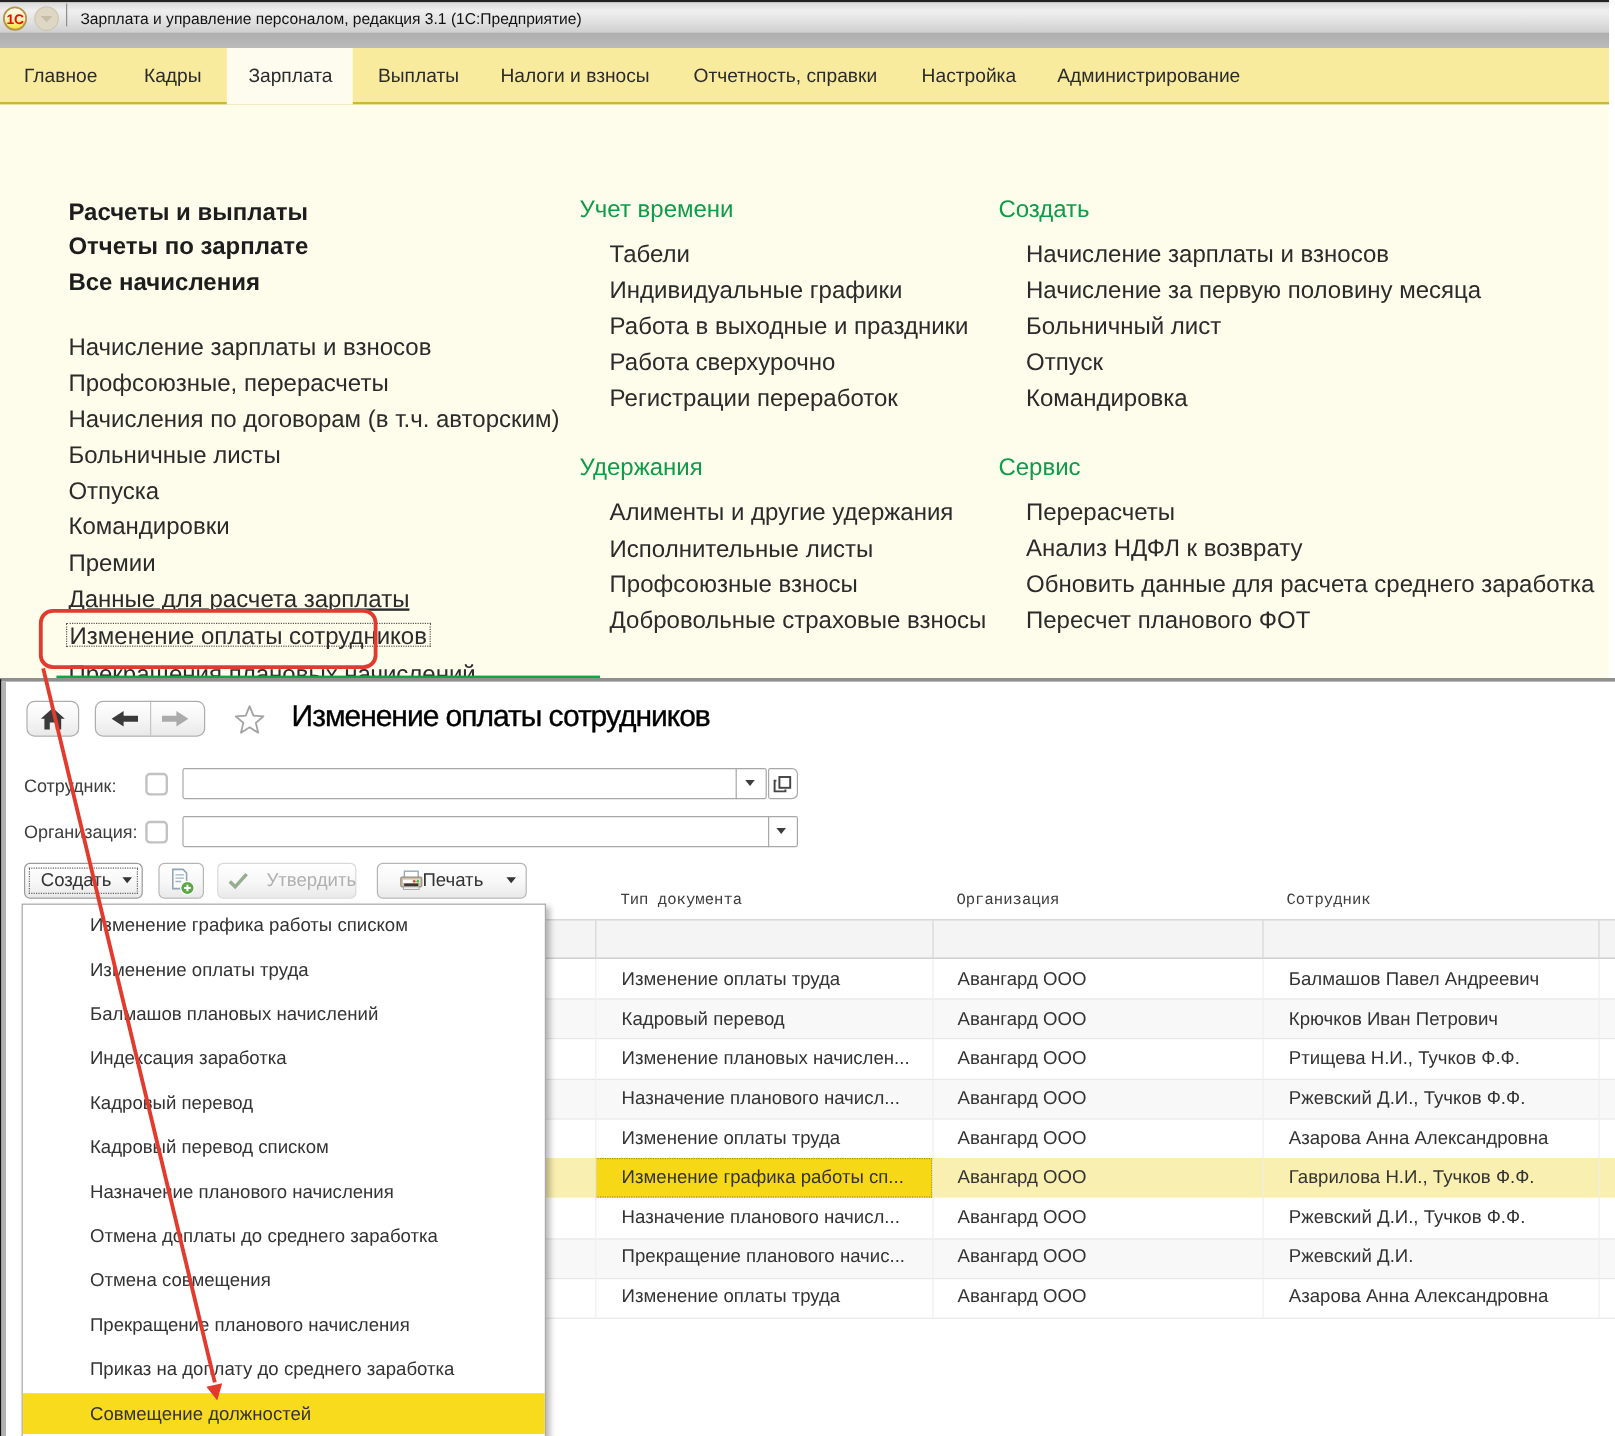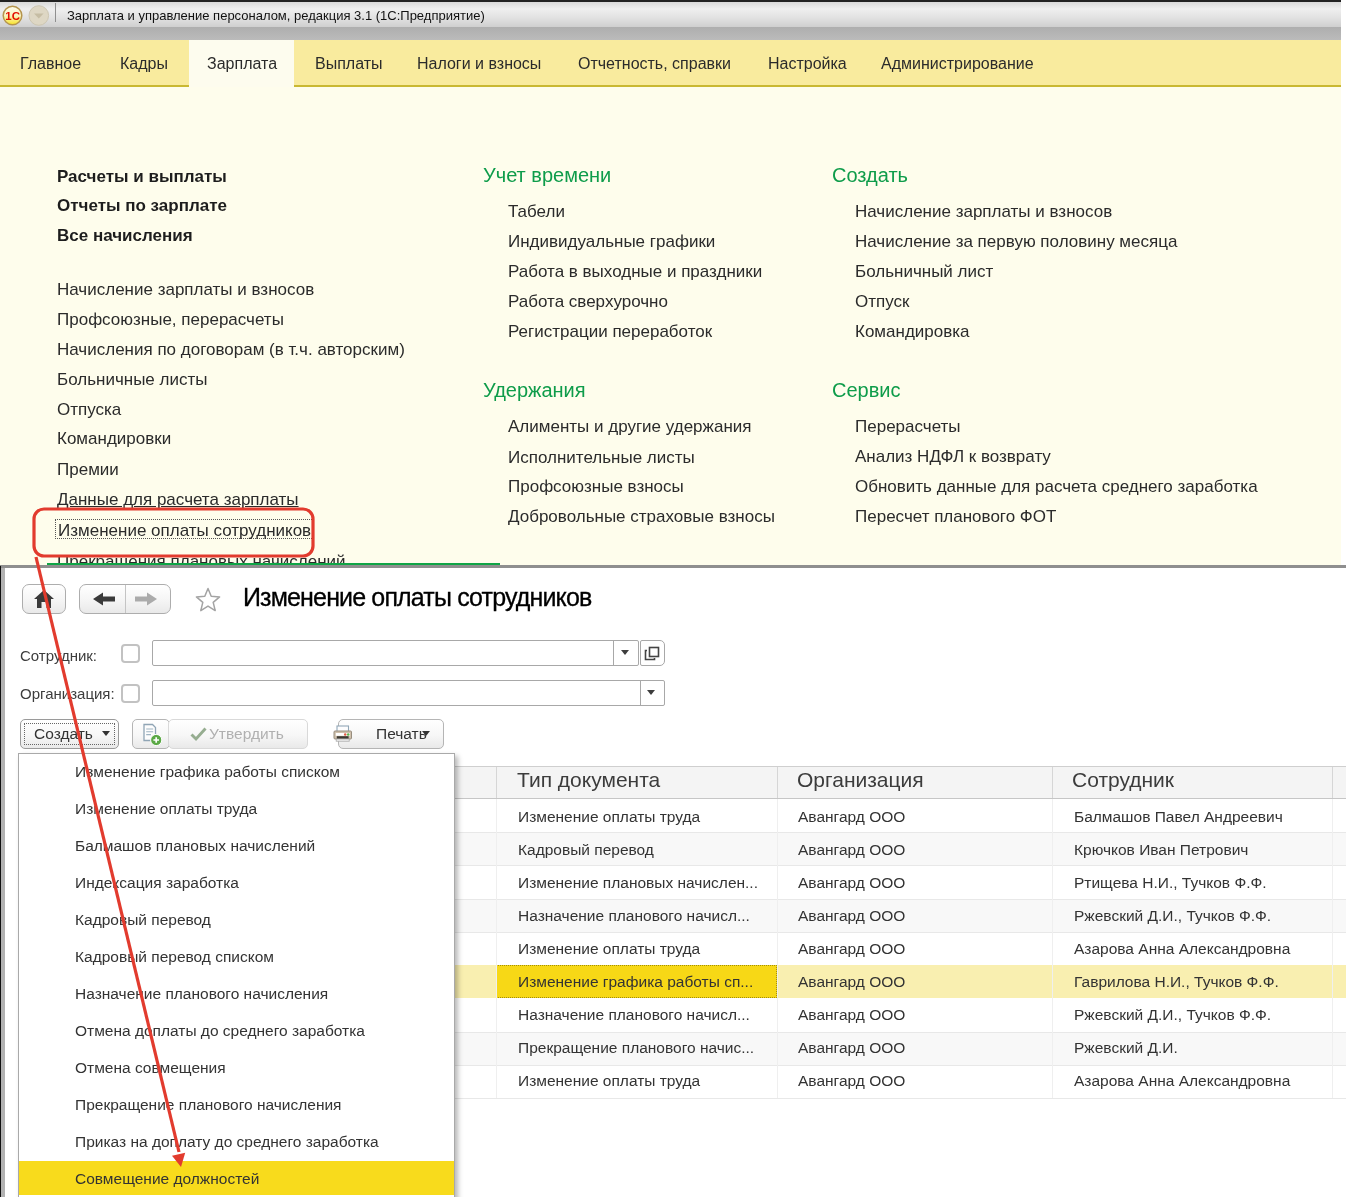--- a/index.html
+++ b/index.html
@@ -15,21 +15,21 @@
     background:linear-gradient(180deg,#aeaeae 0%,#bbbbbb 100%); }
   #caption { position:absolute; left:67px; top:4px; height:24px; line-height:24px;
     font-size:13px; color:#111; }
   #vsep1 { position:absolute; left:55px; top:3px; width:1px; height:19px; background:#8f8f8f; }
   
   #tabbar { position:absolute; left:0; top:40px; width:1341px; height:45px; background:#F9EB9E; }
   #tabolive { position:absolute; left:0; top:85px; width:1341px; height:2px; background:#C9B832; }
   #activetab { position:absolute; left:189px; top:40px; width:105px; height:47px; background:#FDFCEE; }
   .tab { position:absolute; top:41px; height:46px; line-height:46px; font-size:16px; color:#2b2b2b; }
   
-  .mi  { position:absolute; height:20px; line-height:20px; font-size:17px; color:#2b2b2b; white-space:nowrap; }
+  .mi  { position:absolute; height:20px; line-height:20px; font-size:20px; color:#2b2b2b; white-space:nowrap; }
   .mb  { font-weight:bold; color:#1d1d1d; }
   .gh  { position:absolute; height:26px; line-height:26px; font-size:20px; color:#0E9C4A; white-space:nowrap; }
   #greenline { position:absolute; left:47px; top:563px; width:453px; height:1.7px; background:#0FA546; }
   
   #winborder-top { position:absolute; left:0; top:565px; width:1346px; height:2.6px; background:#8f8f8f; }
   #winborder-left { position:absolute; left:1px; top:568px; width:4.2px; height:629px; background:#b2b2b2; }
   .navbtn { position:absolute; border:1px solid #adadad; border-radius:7px;
     background:linear-gradient(180deg,#ffffff 0%,#f6f6f6 50%,#e9e9e9 100%); }
   #wtitle { position:absolute; left:243px; top:581px; font-size:25px; letter-spacing:-0.85px; color:#000; height:32px; line-height:32px; -webkit-text-stroke:0.3px #000; }
   .flabel { position:absolute; font-size:15px; color:#3d3d3d; height:20px; line-height:20px; }
@@ -38,21 +38,21 @@
   .fldsep { position:absolute; width:1px; background:#a8a8a8; }
   .drop { position:absolute; width:0; height:0; border-left:4.5px solid transparent; border-right:4.5px solid transparent; border-top:5.5px solid #3d3d3d; }
   .btn { position:absolute; height:30px; border:1px solid #b5b5b5; border-radius:5px;
     background:linear-gradient(180deg,#ffffff 0%,#f7f7f7 55%,#e9e9e9 100%);
     font-size:15.5px; color:#333; }
   .btn .lbl { position:absolute; top:0; height:28px; line-height:28px; }
   
   #thead { position:absolute; left:455px; top:766px; width:891px; height:33px; background:#F4F4F4;
     border-top:1px solid #cfcfcf; border-bottom:1px solid #c6c6c6; }
   .hsep { position:absolute; top:767px; width:1px; height:31px; background:#d6d6d6; }
-  .htxt { position:absolute; top:770px; height:20px; line-height:20px; font-size:21px; color:#3c3c3c; }
+  .htxt { position:absolute; top:740px; height:20px; line-height:20px; font-size:13px; color:#3c3c3c;font-family:Liberation Mono, monospace; }
   .trow { position:absolute; left:455px; width:891px; height:33px; }
   .teven { background:#F8F8F8; }
   .tline { position:absolute; left:455px; width:891px; height:1px; background:#E8E8E8; }
   .ctxt { position:absolute; height:20px; line-height:20px; font-size:15.5px; color:#333; white-space:nowrap; }
   .vgrid { position:absolute; width:1px; background:#EFEFEF; }
   #yrow { position:absolute; left:455px; top:965px; width:891px; height:33px; background:#F9EFB0; }
   #ycell { position:absolute; left:496px; top:965px; width:281px; height:33px; background:#F7D816; outline:1px dotted rgba(95,82,0,0.55); outline-offset:-1px; }
   
   #dmenu { position:absolute; left:18px; top:753px; width:437px; height:452px; background:#fff;
     border:1px solid #a9a9a9; box-shadow:3px 3px 5px rgba(0,0,0,0.28); }
@@ -174,27 +174,27 @@
   <div class="lbl" style="left:13px">Создать</div>
 </div>
 <div class="drop" style="left:102px;top:731px;border-top-color:#333"></div>
 <div class="btn" style="left:132px;top:719px;width:38px"></div>
 <svg class="abs" style="left:132px;top:719px" width="38" height="30" viewBox="0 0 38 30">
   <path d="M12 5.5 L20.5 5.5 L23.5 8.5 L23.5 21.5 L12 21.5 Z" fill="#fdfdfd" stroke="#90a5b5" stroke-width="1.3"></path>
   <path d="M14.2 10 L21.2 10 M14.2 12.8 L21.2 12.8 M14.2 15.6 L19 15.6" stroke="#9fb4c2" stroke-width="1.1"></path>
   <circle cx="24.2" cy="21" r="5.6" fill="#5aa945" stroke="#fff" stroke-width="1"></circle>
   <path d="M24.2 18.2 L24.2 23.8 M21.4 21 L27 21" stroke="#fff" stroke-width="1.7"></path>
 </svg>
-<div class="btn" style="left:168px;top:719px;width:140px;border-color:#d9d9d9">
+<div class="btn" style="left:181px;top:719px;width:116px;border-color:#d9d9d9">
   <div class="lbl" style="left:40px;color:#b0b0b0">Утвердить</div>
 </div>
 <svg class="abs" style="left:181px;top:719px" width="36" height="30" viewBox="0 0 36 30">
   <path d="M10.5 15.5 L15 20 L24.5 9.5" fill="none" stroke="#96ad90" stroke-width="2.9"></path>
 </svg>
-<div class="btn" style="left:338px;top:719px;width:106px">
+<div class="btn" style="left:314px;top:719px;width:125px">
   <div class="lbl" style="left:37px">Печать</div>
 </div>
 <svg class="abs" style="left:325px;top:719px" width="36" height="30" viewBox="0 0 36 30">
   <rect x="12" y="7" width="11.5" height="6" fill="#fdfdfe" stroke="#92a7b7" stroke-width="1.1"></rect>
   <rect x="9" y="12" width="17.5" height="8" rx="1" fill="#cfc0ac" stroke="#978d7e" stroke-width="1"></rect>
   <rect x="10.8" y="14" width="14" height="2.8" fill="#fff"></rect>
   <circle cx="20.2" cy="15.4" r="1.25" fill="#e05a44"></circle>
   <circle cx="23.2" cy="15.4" r="1.25" fill="#59b64b"></circle>
   <rect x="11.8" y="17.2" width="11.8" height="2.6" fill="#3c3831"></rect>
   <rect x="11.2" y="20" width="13" height="2.2" fill="#f0f0f0" stroke="#a8a8a8" stroke-width="0.8"></rect>

